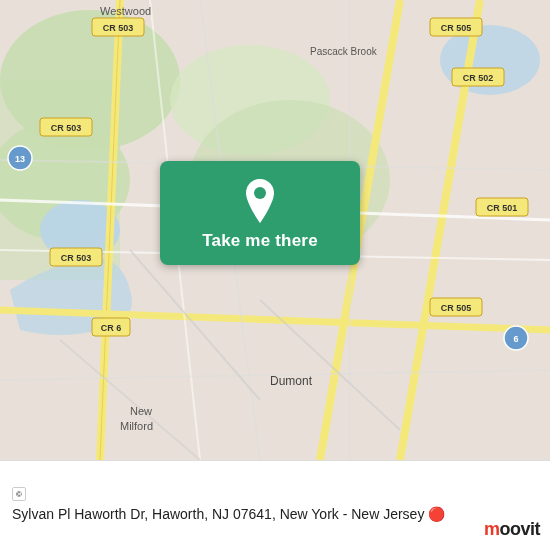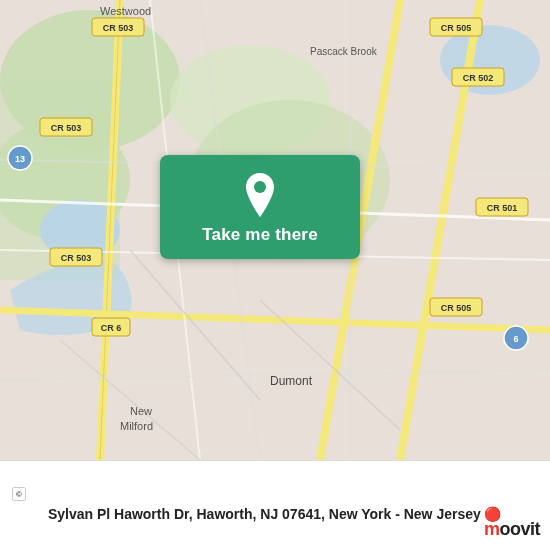--- a/index.html
+++ b/index.html
@@ -22,21 +22,21 @@
     
     #map-svg {
       width: 100%;
       height: 100%;
       position: absolute;
       top: 0; left: 0;
     }
 
     #take-me-there-btn {
       position: absolute;
-      top: 155px;
+      top: 161px;
       left: 160px;
       width: 200px;
       background-color: #2e9e6e;
       color: white;
       border: none;
       border-radius: 8px;
       padding: 0;
       cursor: pointer;
       display: flex;
       flex-direction: column;
@@ -95,23 +95,22 @@
       font-size: 8px;
       text-align: center;
       line-height: 14px;
       color: #333;
       font-weight: bold;
     }
 
     #address-line {
       font-size: 14px;
       color: #222;
-      font-weight: 700;
+      font-weight: 400;
       line-height: 1.4;
-      text-align: center;
     }
 
     #moovit-logo {
       position: absolute;
       bottom: 10px;
       right: 10px;
       display: flex;
       align-items: flex-end;
       gap: 4px;
     }

